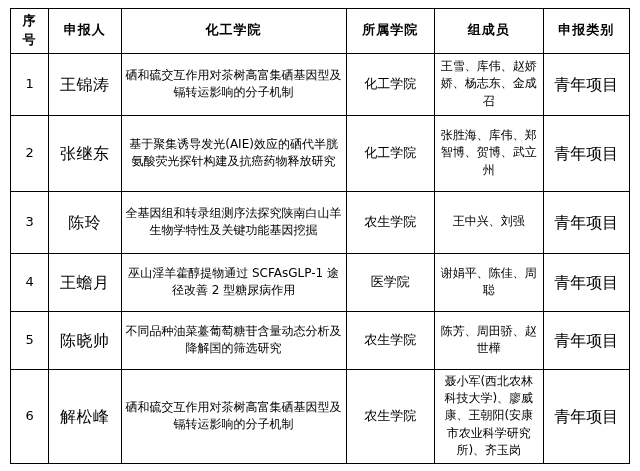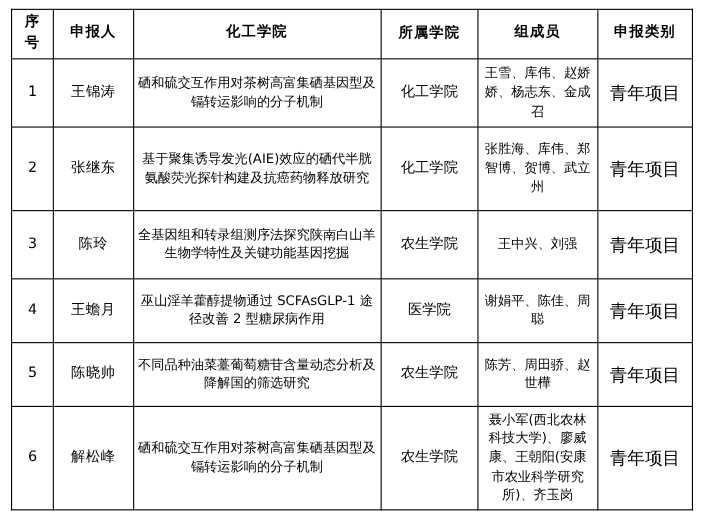--- a/index.html
+++ b/index.html
@@ -43,21 +43,21 @@
   .col-name  { width: 72px; }
   .col-title { width: 224px; }
   .col-college { width: 88px; font-family: Liberation Serif, serif; }
   .col-members { width: 108px; }
   .col-type  { width: 86px; }
 
   td.cell-seq {
     font-size: 13px;
   }
   td.cell-name {
-    font-size: 13px;
+    font-size: 16px;
     letter-spacing: 0.5px;
     margin-top: 17px;
   }
   td.cell-title {
     font-size: 12px;
     text-align: center;
     line-height: 1.6;
   }
   td.cell-college {
     font-size: 13px;

